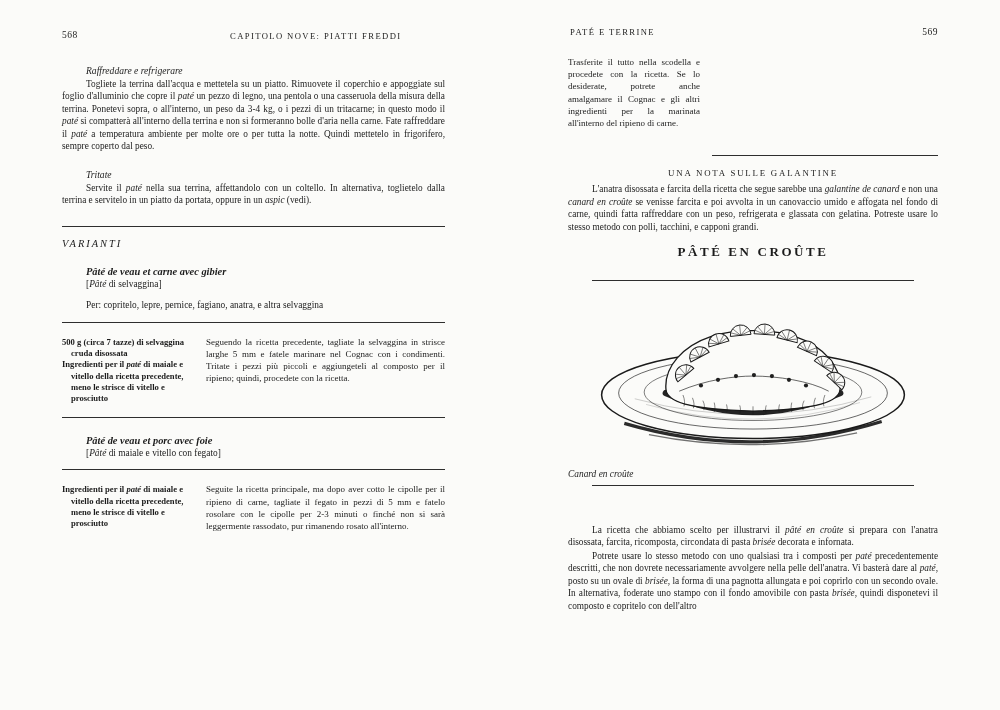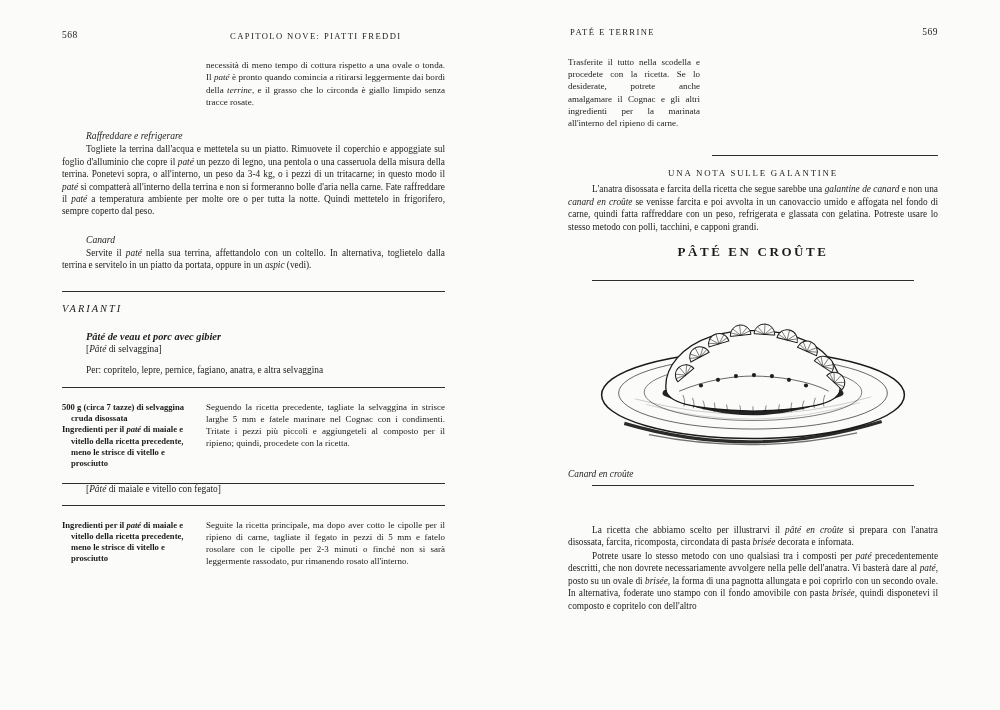--- a/index.html
+++ b/index.html
@@ -68,48 +68,48 @@
 <body>
 
 <div class="spread">
 
   <section class="page left">
     <header class="running-head">
       <span class="folio">568</span>
       <span class="rh-title">CAPITOLO NOVE: PIATTI FREDDI</span>
     </header>
 
-    <p class="cont-para">necessità di meno tempo di cottura rispetto a una ovale o tonda. Il <i>paté</i> è pronto quando comincia a ritirarsi leggermente dai bordi della <i>terrine</i>, e il grasso che lo circonda è giallo limpido senza tracce rosate.</p>
 
     <h3 class="subhead">Raffreddare e refrigerare</h3>
     <p class="body-text indent">Togliete la terrina dall'acqua e mettetela su un piatto. Rimuovete il coperchio e appoggiate sul foglio d'alluminio che copre il <i>paté</i> un pezzo di legno, una pentola o una casseruola della misura della terrina. Ponetevi sopra, o all'interno, un peso da 3-4 kg, o i pezzi di un tritacarne; in questo modo il <i>paté</i> si compatterà all'interno della terrina e non si formeranno bolle d'aria nella carne. Fate raffreddare il <i>paté</i> a temperatura ambiente per molte ore o per tutta la notte. Quindi mettetelo in frigorifero, sempre coperto dal peso.</p>
 
-    <h3 class="subhead second">Canard</h3>
+    <h3 class="subhead second">Tritate</h3>
     <p class="body-text indent">Servite il <i>paté</i> nella sua terrina, affettandolo con un coltello. In alternativa, toglietelo dalla terrina e servitelo in un piatto da portata, oppure in un <i>aspic</i> (vedi).</p>
 
     <hr class="rule r1">
 
     <div class="varianti">VARIANTI</div>
 
-    <h2 class="variant-title">Pâté de veau et porc avec gibier</h2>
+    <h2 class="variant-title">Pâté de veau et carne avec gibier</h2>
     <div class="variant-sub">[<i>Pâté</i> di selvaggina]</div>
     <p class="variant-note">Per: copritelo, lepre, pernice, fagiano, anatra, e altra selvaggina</p>
 
     <hr class="rule r2">
 
     <div class="recipe-grid">
       <div class="ing-col">
         <div class="ing-item">500 g (circa 7 tazze) di selvaggina cruda disossata</div>
         <div class="ing-item">Ingredienti per il <i>paté</i> di maiale e vitello della ricetta precedente, meno le strisce di vitello e prosciutto</div>
       </div>
       <p class="instr">Seguendo la ricetta precedente, tagliate la selvaggina in strisce larghe 5 mm e fatele marinare nel Cognac con i condimenti. Tritate i pezzi più piccoli e aggiungeteli al composto per il ripieno; quindi, procedete con la ricetta.</p>
     </div>
 
     <hr class="rule r3">
 
+    <h2 class="variant-title">Pâté de veau et porc avec foie</h2>
     <div class="variant-sub">[<i>Pâté</i> di maiale e vitello con fegato]</div>
 
     <hr class="rule r4">
 
     <div class="recipe-grid">
       <div class="ing-col">
         <div class="ing-item">Ingredienti per il <i>paté</i> di maiale e vitello della ricetta precedente, meno le strisce di vitello e prosciutto</div>
       </div>
       <p class="instr">Seguite la ricetta principale, ma dopo aver cotto le cipolle per il ripieno di carne, tagliate il fegato in pezzi di 5 mm e fatelo rosolare con le cipolle per 2-3 minuti o finché non si sarà leggermente rassodato, pur rimanendo rosato all'interno.</p>
     </div>

